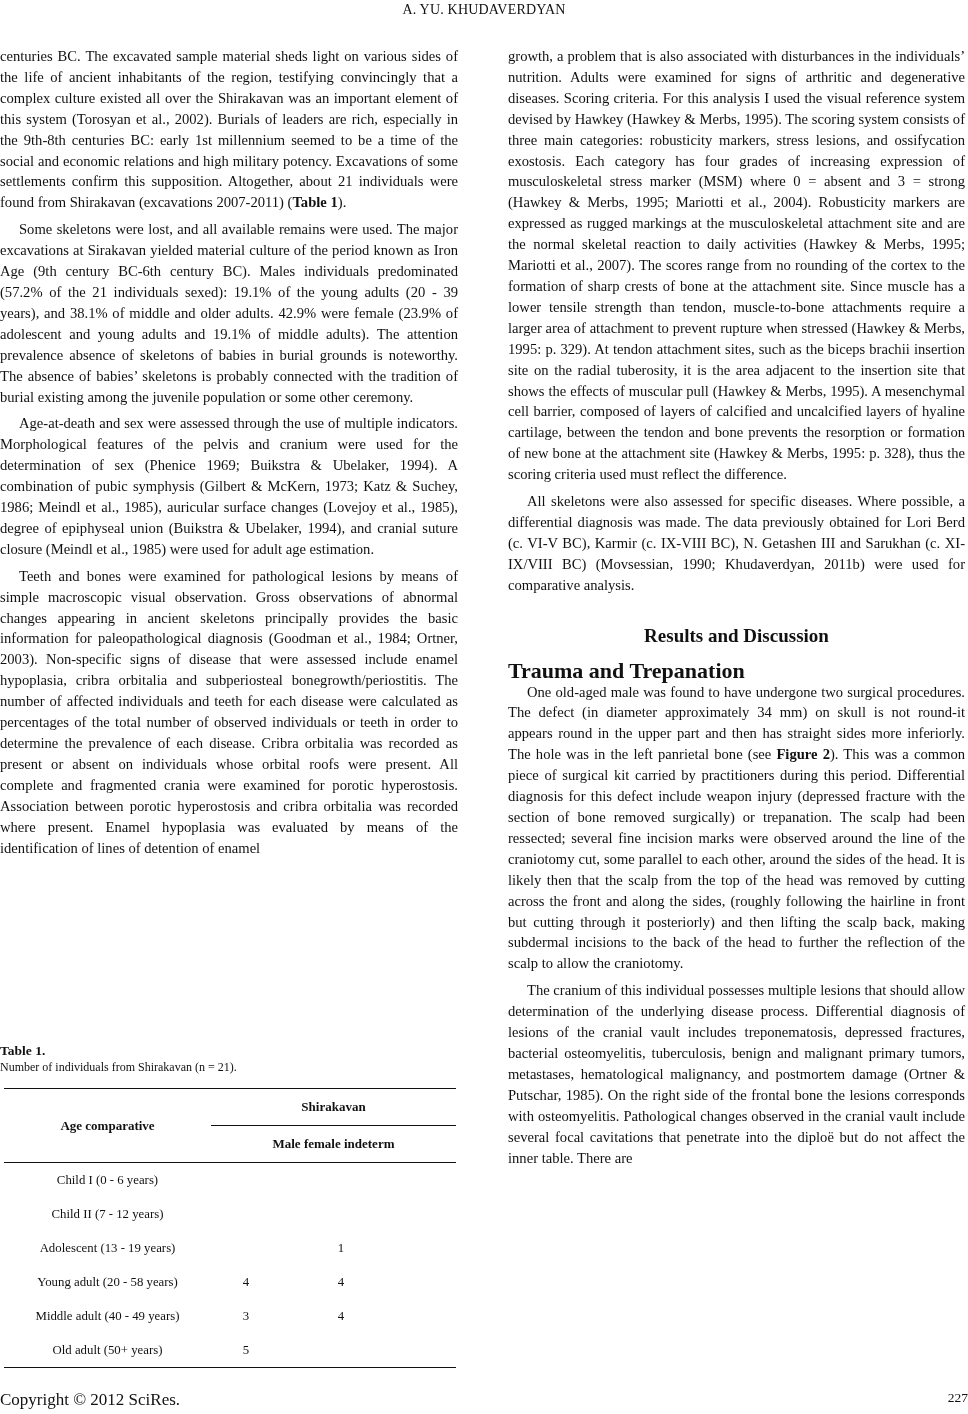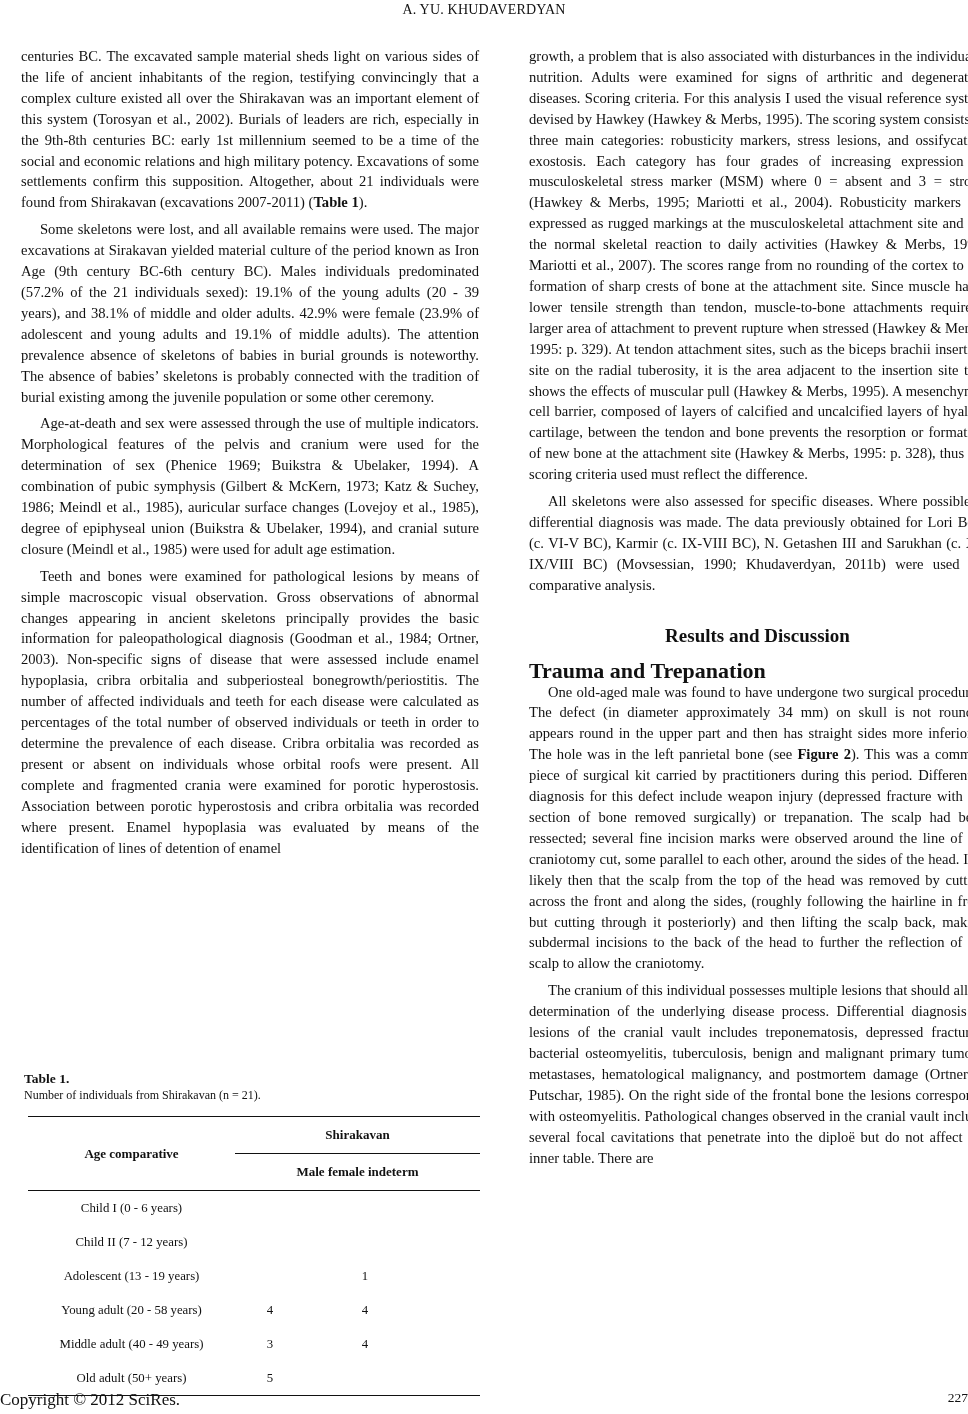--- a/index.html
+++ b/index.html
@@ -6,35 +6,35 @@
   body {
     width: 968px; height: 1414px; position: relative; overflow: hidden;
     font-family: "Liberation Serif", "DejaVu Serif", serif; color: #111;
   }
   .running-head {
     position: absolute; top: 2px; left: 0; width: 968px; text-align: center;
     font-size: 14px; letter-spacing: 0.2px;
   }
   .col {
     position: absolute; top: 46px; width: 458px;
-    font-size: 14.6px; line-height: 20.9px; text-align: justify; hyphens: manual; padding-left: 21px;
+    font-size: 14.6px; line-height: 20.9px; text-align: justify; hyphens: manual;
   }
   .col.left { left: 0; }
   .col.right { left: 508px; width: 457px; }
   .col p { margin: 0 0 6px 0; text-indent: 19px; }
   .col p.noindent { text-indent: 0; }
   b { font-weight: bold; }
   .section-title {
     text-align: center; font-weight: bold; font-size: 19px; margin: 28px 0 12px 0;
     line-height: 24px;
   }
   .subsection-title {
     font-weight: bold; font-size: 22px; margin: 0 0 0 0; line-height: 22px; text-align: left;
   }
-  .table-block { position: absolute; left: 0; top: 1070px; width: 458px; margin-left: 24px; }
+  .table-block { position: absolute; left: 0; top: 1042px; width: 458px; }
   .table-caption-title { font-weight: bold; font-size: 13.5px; line-height: 17px; }
   .table-caption-text { font-size: 12px; line-height: 17px; margin-bottom: 12px; }
   table.data {
     width: 452px; margin-left: 4px; border-collapse: collapse; font-size: 12.8px;
   }
   table.data th { font-weight: bold; font-size: 13px; }
   .rule-top { border-top: 1.3px solid #111; }
   .rule-bottom { border-bottom: 1.3px solid #111; }
   .hdr-sub { border-top: 1.3px solid #111; }
   table.data td { height: 34px; padding: 0; text-align: center; }

